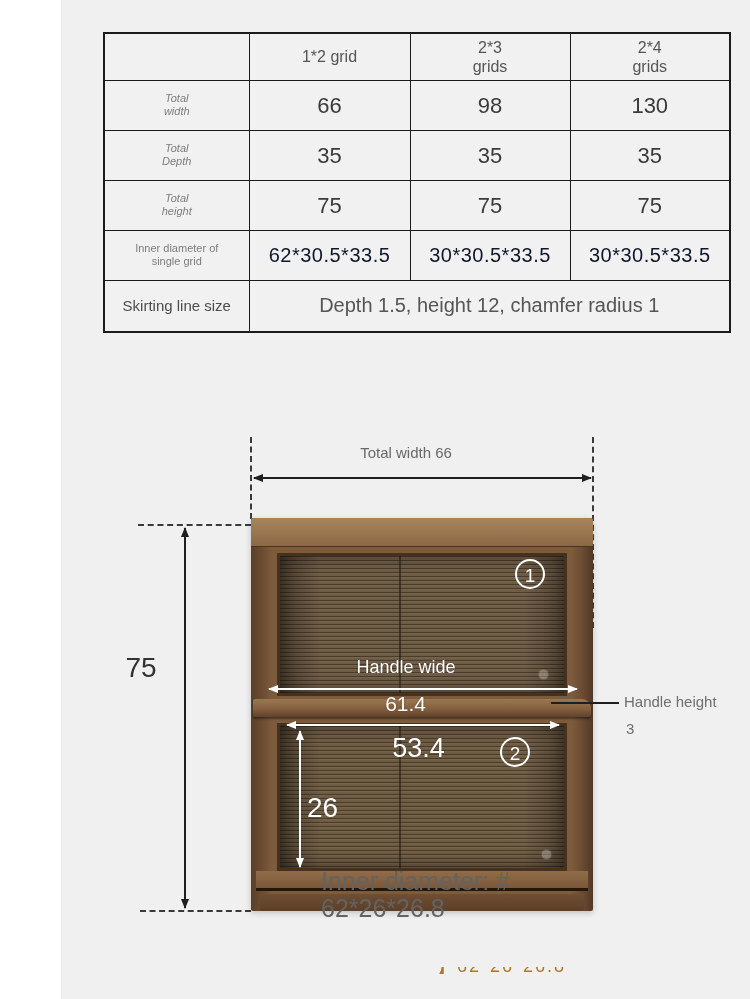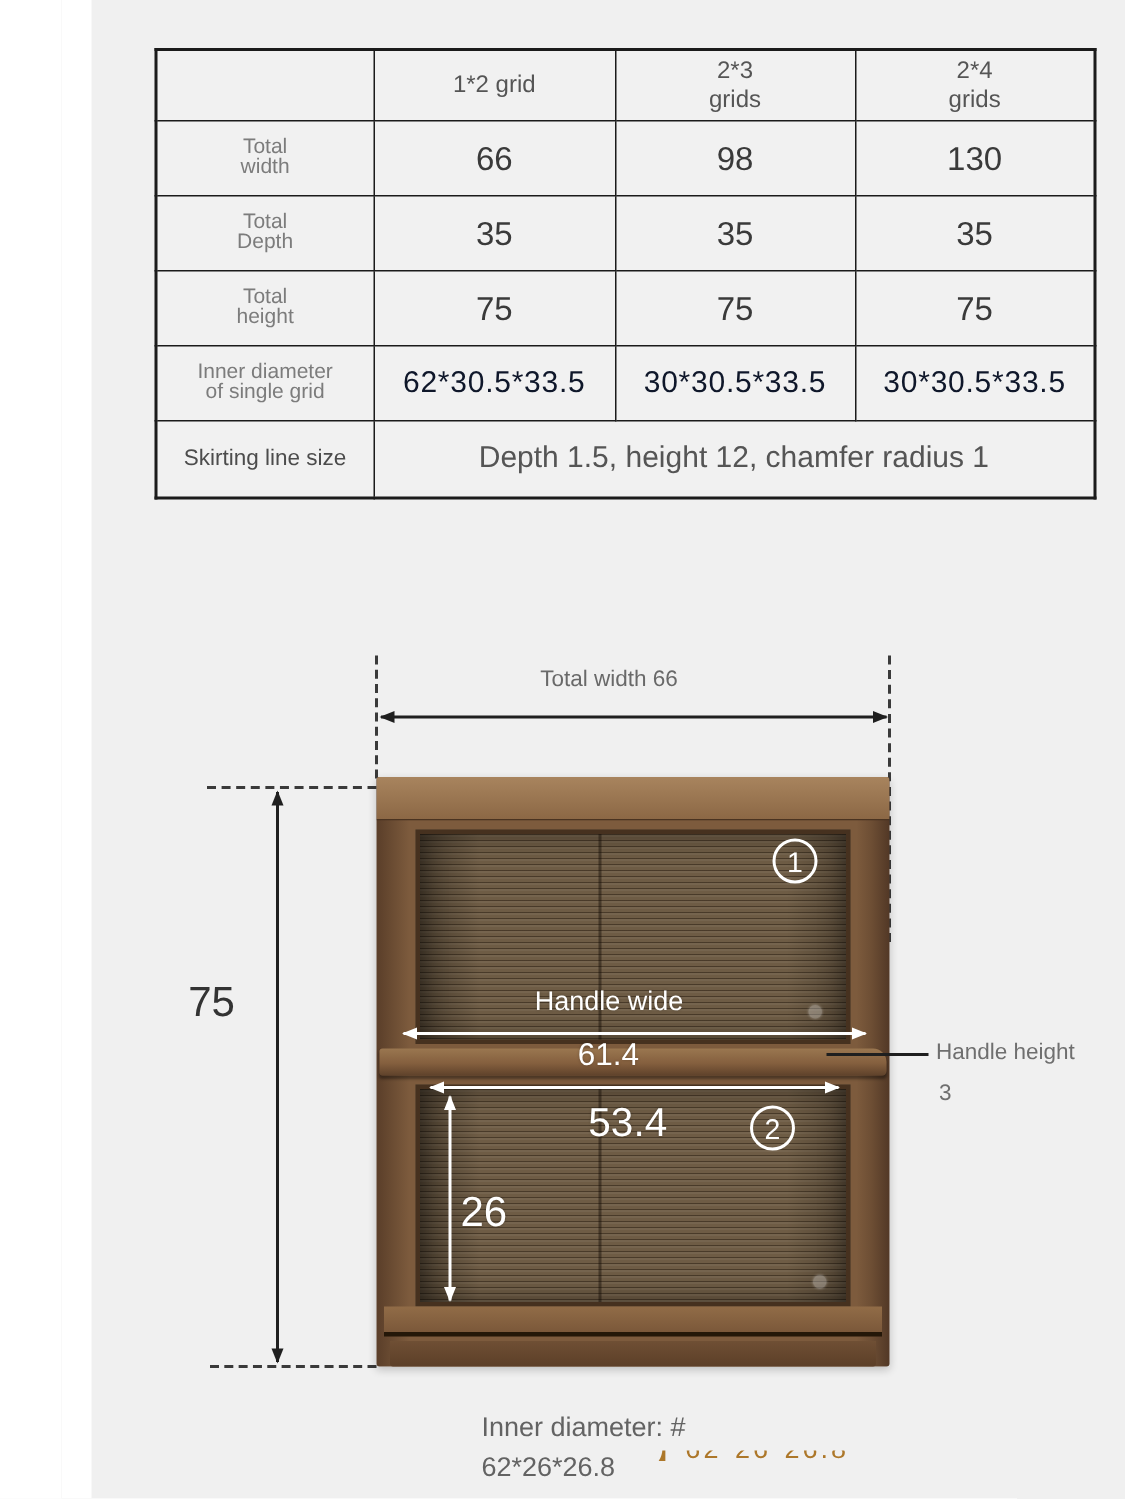--- a/index.html
+++ b/index.html
@@ -11,22 +11,22 @@
 
   
   table.spec{position:absolute;left:62px;top:32px;width:626px;border-collapse:collapse;
              table-layout:fixed;background:#f1f1f1;}
   table.spec td{border:1px solid #1b1b1b;text-align:center;vertical-align:middle;padding:0;}
   table.spec{border:2px solid #1b1b1b;}
   td.hdr{font-size:16px;color:#555;height:46px;}
   .hdr-narrow{display:inline-block;width:44px;line-height:19px;}
   .hdr-wide{display:inline-block;}
   td.lbl{height:49px;}
-  .lblw{display:inline-block;width:46px;font-size:14px;line-height:13px;color:#7c7c7c;}
-  .lblw2{display:inline-block;width:100px;font-size:14px;line-height:13px;color:#7c7c7c;}
+  .lblw{display:inline-block;width:46px;font-size:11px;line-height:13px;color:#7c7c7c;font-style:italic;}
+  .lblw2{display:inline-block;width:100px;font-size:11px;line-height:13px;color:#7c7c7c;}
   .skirt{font-size:15px;color:#4c4c4c;}
   td.num{font-size:22px;color:#3a3a3a;}
   td.num2{font-size:20px;color:#0f172a;letter-spacing:0.5px;}
   td.spanv{font-size:20px;color:#555;}
 
   
   .ah{position:absolute;height:0;border-top:2px solid currentColor;}
   .ah::before{content:"";position:absolute;left:-1px;top:-5px;width:0;height:0;
       border-top:4px solid transparent;border-bottom:4px solid transparent;border-right:10px solid currentColor;}
   .ah::after{content:"";position:absolute;right:-1px;top:-5px;width:0;height:0;
@@ -155,20 +155,20 @@
   <div class="ah white-txt" style="left:246px;top:724px;width:272px;color:#fff;"></div>
   <div class="white-txt" style="left:330px;top:733px;width:95px;text-align:center;font-size:27px;">53.4</div>
 
   <div class="av white-txt" style="left:258px;top:731px;height:136px;color:#fff;"></div>
   <div class="white-txt" style="left:266px;top:792px;font-size:28px;">26</div>
 
   <div style="position:absolute;left:510px;top:702px;width:68px;border-top:2px solid #1f1f1f;"></div>
   <div class="lbl-gray" style="left:583px;top:693px;color:#6f6f6f;">Handle height</div>
   <div class="lbl-gray" style="left:585px;top:720px;color:#6f6f6f;">3</div>
 
-  <div style="position:absolute;left:280px;top:938px;font-size:18px;color:#636363;line-height:27px;">
+  <div style="position:absolute;left:280px;top:868px;font-size:25px;color:#636363;line-height:27px;">
     <div>Inner diameter: #</div>
     <div>62*26*26.8</div>
   </div>
   <div class="remnant">
     <span>】62*26*26.8</span>
   </div>
 </div>
 
 </body></html>

